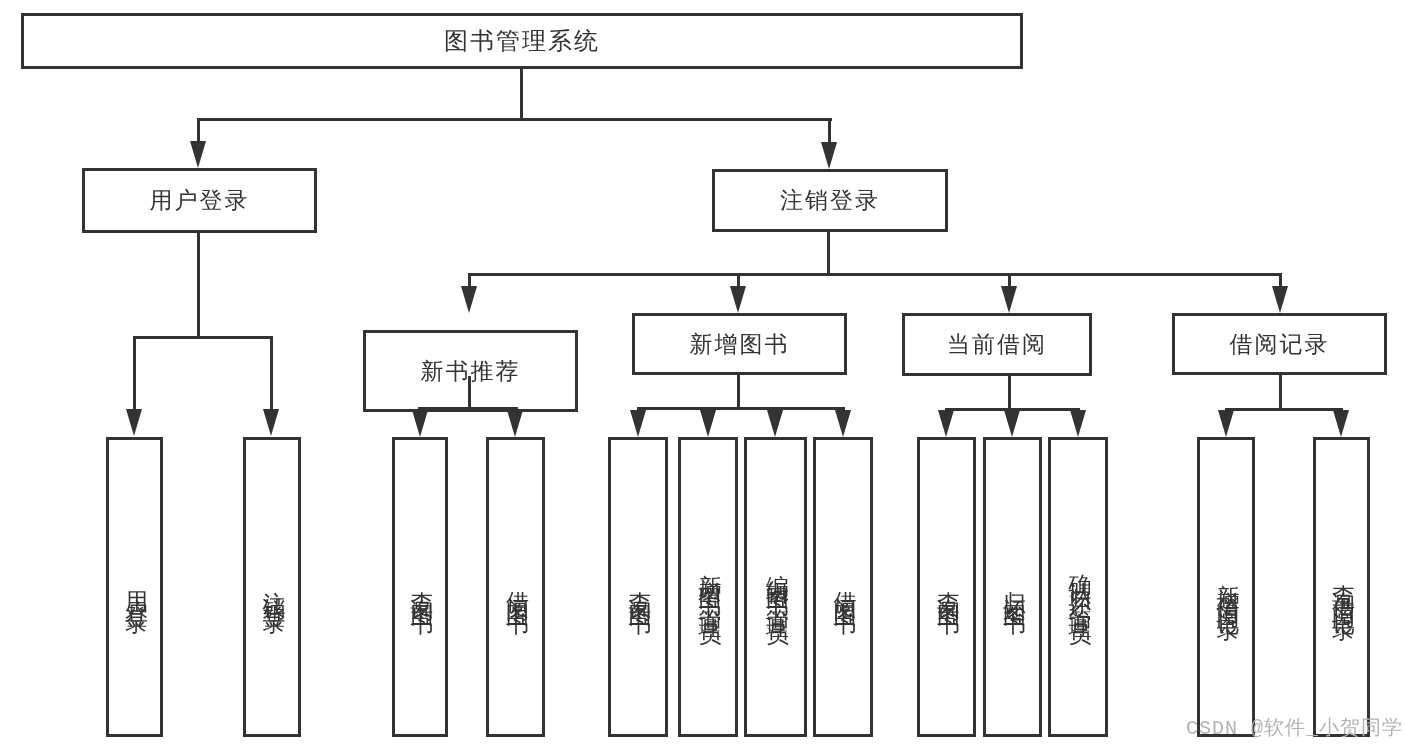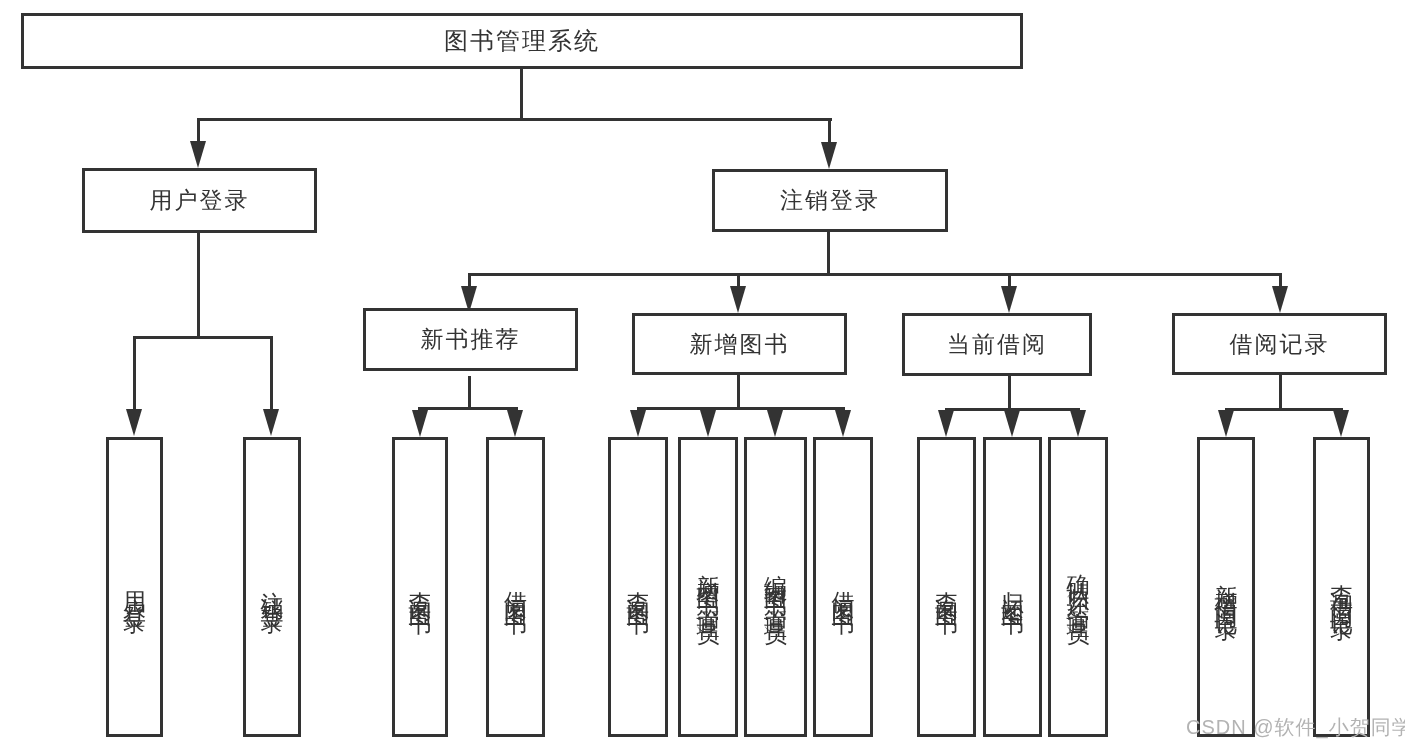--- a/index.html
+++ b/index.html
@@ -1,20 +1,20 @@
 <!DOCTYPE html>
 <html><head>
 <meta charset="utf-8">
 <style>
   html,body{margin:0;padding:0;background:#ffffff;}
   #stage{
     position:relative;
     width:1405px;height:747px;
     background:#ffffff;
-    font-family:Liberation Sans, sans-serif;
+    font-family:Liberation Mono, monospace;
     overflow:hidden;
   }
   .box{
     position:absolute;
     box-sizing:border-box;
     border:3px solid #333333;
     background:#ffffff;
     color:#333333;
     display:flex;align-items:center;justify-content:center;
   }
@@ -78,21 +78,21 @@
   <div class="line" style="left:469px;top:273px;width:813px;height:3px;"></div>
   <div class="line" style="left:468px;top:273px;width:3px;height:14px;"></div>
   <div class="arrowhead" style="left:461px;top:286px;"></div>
   <div class="line" style="left:737px;top:273px;width:3px;height:14px;"></div>
   <div class="arrowhead" style="left:730px;top:286px;"></div>
   <div class="line" style="left:1008px;top:273px;width:3px;height:14px;"></div>
   <div class="arrowhead" style="left:1001px;top:286px;"></div>
   <div class="line" style="left:1279px;top:273px;width:3px;height:14px;"></div>
   <div class="arrowhead" style="left:1272px;top:286px;"></div>
 
-  <div class="box" style="left:363px;top:308px;width:215px;height:63px;">
+  <div class="box" style="left:363px;top:330px;width:215px;height:82px;">
     <span class="hlabel">新书推荐</span>
   </div>
   <div class="box" style="left:632px;top:313px;width:215px;height:62px;">
     <span class="hlabel">新增图书</span>
   </div>
   <div class="box" style="left:902px;top:313px;width:190px;height:63px;">
     <span class="hlabel">当前借阅</span>
   </div>
   <div class="box" style="left:1172px;top:313px;width:215px;height:62px;">
     <span class="hlabel">借阅记录</span>

